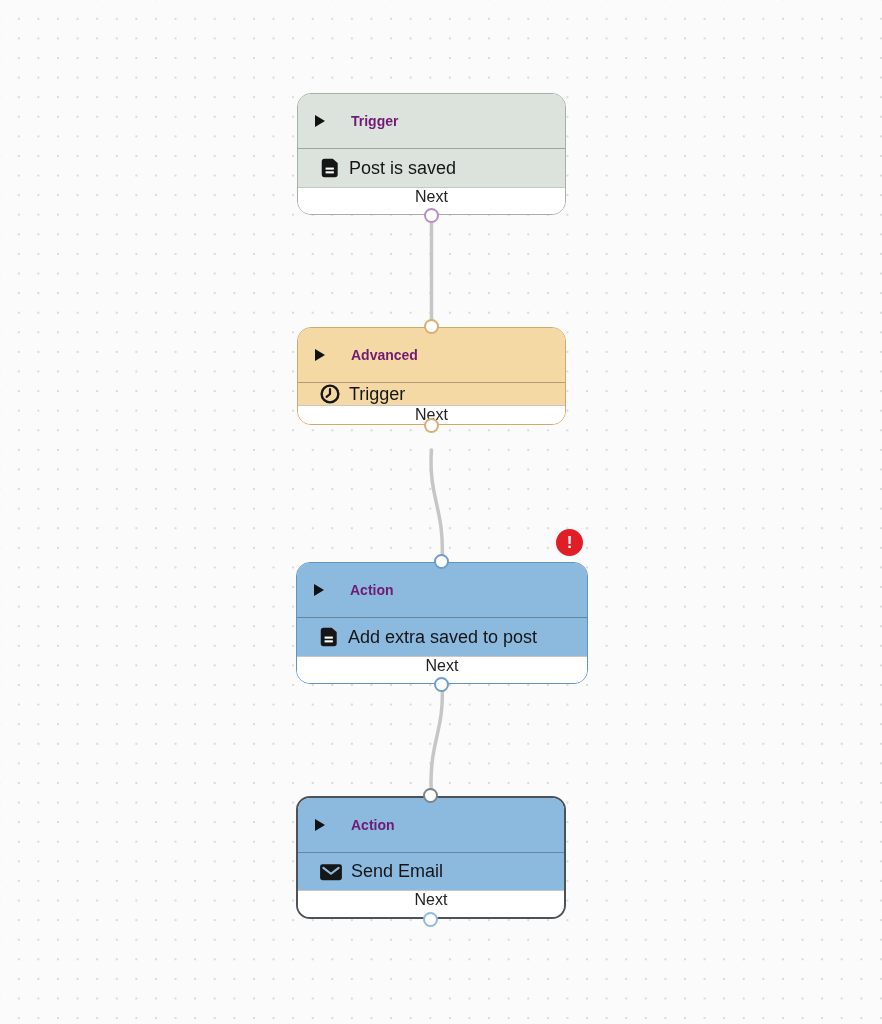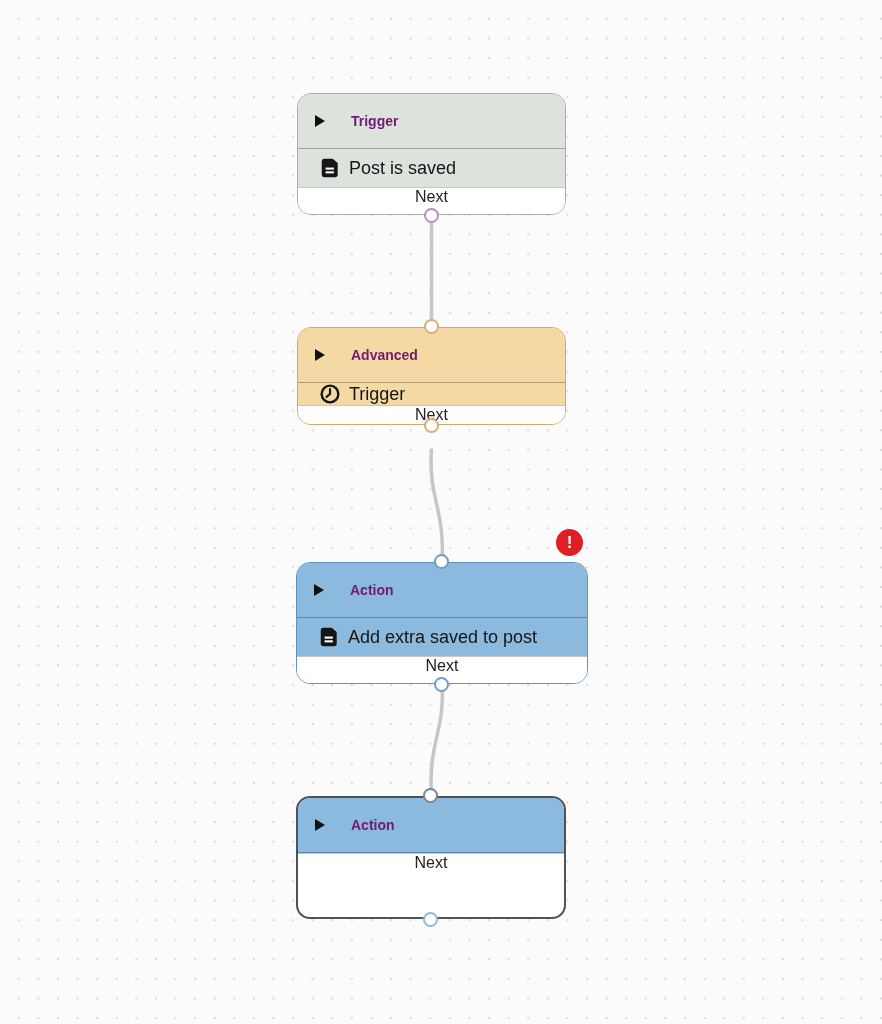--- a/index.html
+++ b/index.html
@@ -163,19 +163,28 @@
 <div class="node-wrap n4" style="left:296px;top:796px;width:270px;height:123px;">
   <div class="node">
     <div class="node-header">
       <span class="hicon">
         <svg width="10" height="12" viewBox="0 0 10 12">
             <polygon points="0,0 10,6 0,12" fill="#111"></polygon>
           </svg>
       </span>
       <span>Action</span>
     </div>
+    <div class="node-body">
+      <span class="bicon">
+        <svg width="24" height="20" viewBox="0 0 22 18">
+          <rect x="1" y="2" width="20" height="14.5" rx="2.2" fill="#161616"></rect>
+          <path d="M4 5.2 L11 10.6 L18 5.2" fill="none" stroke="#8bbade" stroke-width="2" stroke-linecap="round" stroke-linejoin="round"></path>
+        </svg>
+      </span>
+      <span>Send Email</span>
+    </div>
     <div class="node-footer">
       <span>Next</span>
     </div>
   </div>
   <div class="port port-in"></div>
   <div class="port port-out"></div>
 </div>
 
 </body></html>

